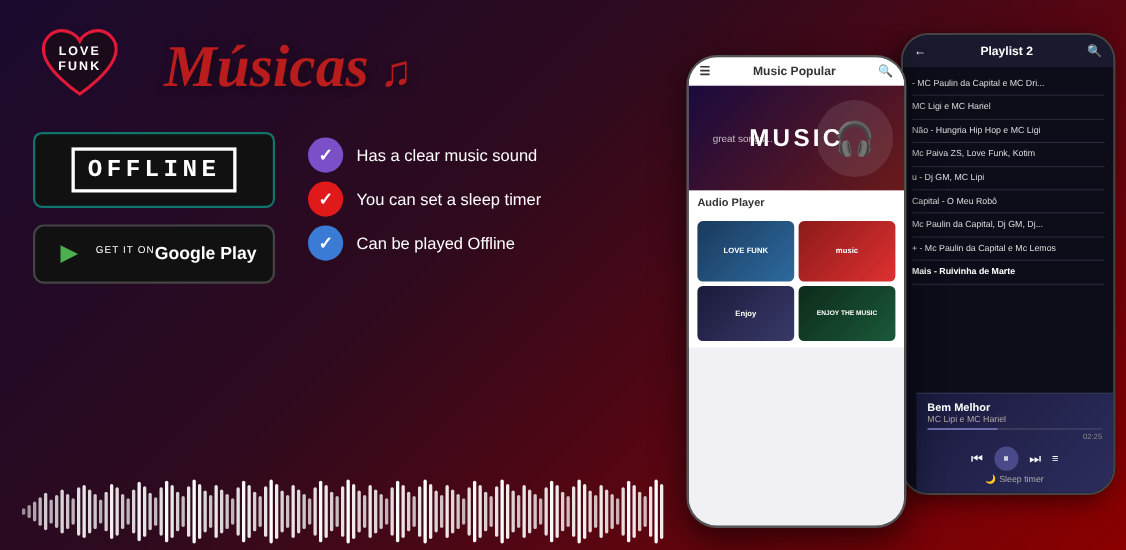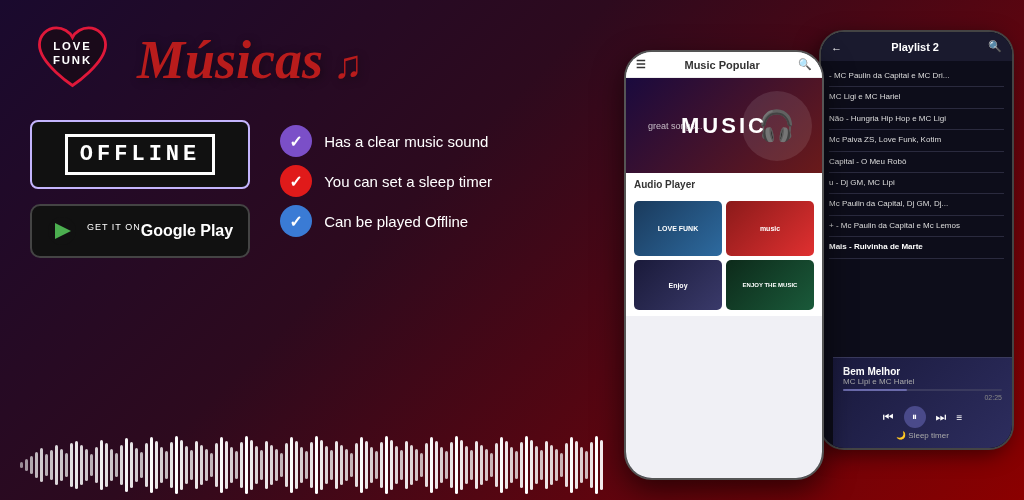--- a/index.html
+++ b/index.html
@@ -28,21 +28,21 @@
       display: flex;
       flex-direction: column;
       position: relative;
       z-index: 2;
     }
 
     
     .header-row {
       display: flex;
       align-items: center;
-      gap: 17px;
+      gap: 29px;
       margin-bottom: 20px;
     }
 
     
     .logo-container {
       position: relative;
       width: 90px;
       height: 80px;
     }
 
@@ -60,21 +60,21 @@
     }
 
     .offline-section {
       display: flex;
       flex-direction: column;
       gap: 15px;
     }
 
     .offline-badge {
       background: #111;
-      border: 2px solid #c4b5fd;
+      border: 2px solid #0f766e;
       border-radius: 8px;
       padding: 12px 8px;
       display: flex;
       align-items: center;
       justify-content: center;
     }
 
     .google-play-badge {
       background: #111;
       border: 2px solid #444;
@@ -638,24 +638,24 @@
             <div class="playlist-item">
               <span>MC Ligi e MC Hariel</span>
             </div>
             <div class="playlist-item">
               <span>Não - Hungria Hip Hop e MC Ligi</span>
             </div>
             <div class="playlist-item">
               <span>Mc Paiva ZS, Love Funk, Kotim</span>
             </div>
             <div class="playlist-item">
+              <span>u - Dj GM, MC Lipi</span>
+            </div>
+            <div class="playlist-item">
               <span>Capital - O Meu Robô</span>
-            </div>
-            <div class="playlist-item">
-              <span>u - Dj GM, MC Lipi</span>
             </div>
             <div class="playlist-item">
               <span>Mc Paulin da Capital, Dj GM, Dj...</span>
             </div>
             <div class="playlist-item">
               <span>+ - Mc Paulin da Capital e Mc Lemos</span>
             </div>
             <div class="playlist-item highlighted">
               <span>Mais - Ruivinha de Marte</span>
             </div>

